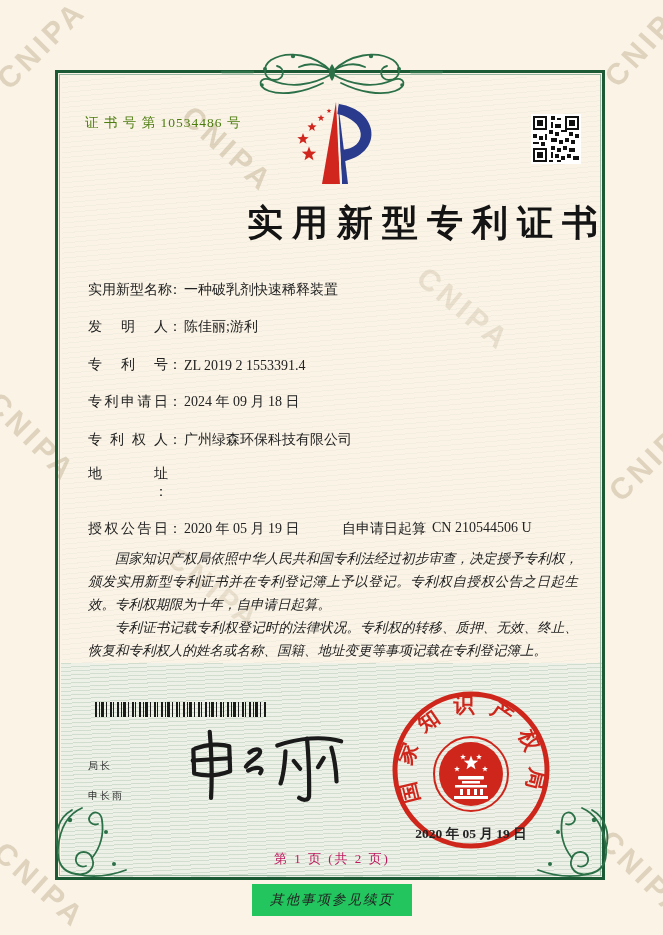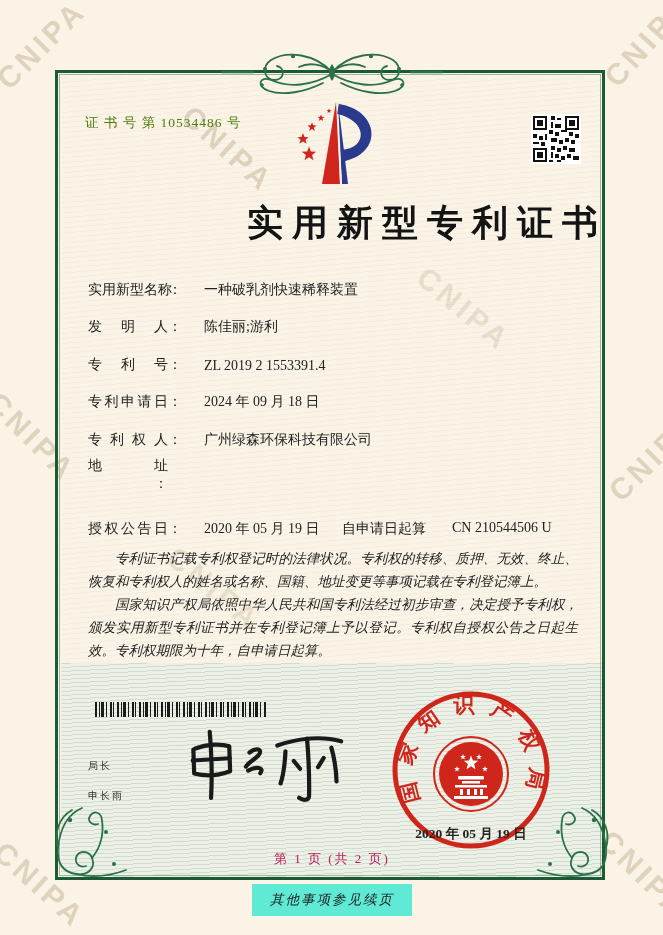--- a/index.html
+++ b/index.html
@@ -60,21 +60,21 @@
   }
   
   .fields{position:absolute;left:88px;top:281px;width:492px;z-index:3;font-size:14px;}
   .frow{position:absolute;left:0;display:flex;align-items:flex-end;white-space:nowrap;}
   .flabel{
     display:inline-block;width:80px;
     text-align:justify;text-align-last:justify;
     color:#222;
   }
   .fcolon{display:inline-block;color:#222;}
-  .fvalue{margin-left:22px;color:#222;white-space:normal;}
+  .fvalue{margin-left:2px;color:#222;white-space:normal;}
   .grant-right{position:absolute;left:254px;top:0;display:flex;white-space:nowrap;}
   .grant-right .flabel{width:74px;}
   
   .paras{
     position:absolute;left:88px;top:547px;width:490px;z-index:3;
     font-size:13.5px;line-height:23px;font-style:italic;color:#222;
     text-align:justify;
   }
   .paras p{margin:0;text-indent:2em;}
   
@@ -94,21 +94,21 @@
     font-size:10px;color:#2b2b2b;letter-spacing:2px;line-height:30px;
   }
   .signature{position:absolute;left:178px;top:722px;width:175px;height:90px;z-index:4;}
   .seal{position:absolute;left:387px;top:686px;width:168px;height:168px;z-index:4;}
   .page-info{
     position:absolute;left:57px;top:850px;width:550px;z-index:3;
     text-align:center;font-size:13px;letter-spacing:2px;color:#be185d;
   }
   .footer-note{
     position:absolute;left:252px;top:884px;width:160px;height:32px;z-index:3;
-    background:#5eead4;
+    background:#22c55e;
     display:flex;align-items:center;justify-content:center;
     font-size:13.5px;font-style:italic;letter-spacing:2px;color:#222;
   }
 </style>
 </head>
 <body>
 
 <div class="page">
 
   <span class="wm" style="left:-14px;top:28px;transform:rotate(-45deg);">CNIPA</span>
@@ -254,39 +254,39 @@
     <div class="frow" style="top:112px;">
       <span class="flabel">专利申请日</span>
         <span class="fcolon">：</span>
       <span class="fvalue">2024 年 09 月 18 日</span>
     </div>
     <div class="frow" style="top:150px;">
       <span class="flabel">专利权人</span>
         <span class="fcolon">：</span>
       <span class="fvalue">广州绿森环保科技有限公司</span>
     </div>
-    <div class="frow" style="top:176px;flex-direction:column;">
+    <div class="frow" style="top:184px;flex-direction:column;">
       <span class="flabel">地址</span>
         <span class="fcolon">：</span>
     </div>
     <div class="frow" style="top:239px;width:492px;">
       <span class="flabel">授权公告日</span>
         <span class="fcolon">：</span>
       <span class="fvalue">2020 年 05 月 19 日</span>
       <span class="grant-right">
         <span class="flabel">自申请日起算</span>
           <span class="fcolon">：</span>
         <span class="fvalue">CN 210544506 U</span>
       </span>
     </div>
   </div>
 
   <div class="paras">
+    <p>国家知识产权局依照中华人民共和国专利法经过初步审查，决定授予专利权，颁发实用新型专利证书并在专利登记簿上予以登记。专利权自授权公告之日起生效。专利权期限为十年，自申请日起算。</p>
     <p>专利证书记载专利权登记时的法律状况。专利权的转移、质押、无效、终止、恢复和专利权人的姓名或名称、国籍、地址变更等事项记载在专利登记簿上。</p>
-    <p>国家知识产权局依照中华人民共和国专利法经过初步审查，决定授予专利权，颁发实用新型专利证书并在专利登记簿上予以登记。专利权自授权公告之日起生效。专利权期限为十年，自申请日起算。</p>
   </div>
 
   <div class="barcode"></div>
 
   <div class="director">
     <div>局长</div>
     <div>申长雨</div>
   </div>
 
   <svg class="signature" viewBox="0 0 175 90">

